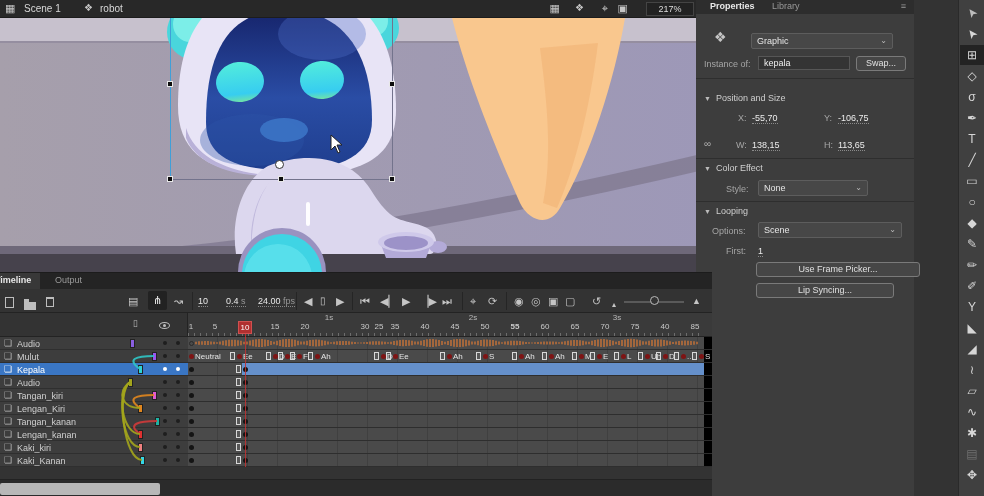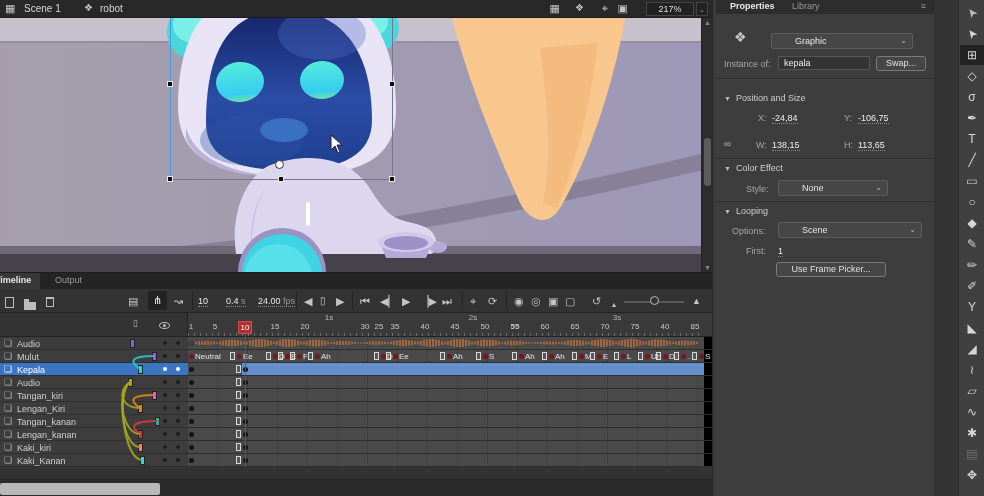--- a/index.html
+++ b/index.html
@@ -26,27 +26,27 @@
   #stage-vscroll { position:absolute; right:0; top:0; width:11px; height:254px; background:#2d2d2d; border-left:1px solid #222; }
   #stage-vscroll .thumb { position:absolute; left:2px; top:120px; width:7px; height:48px; background:#5c5c5c; border-radius:3px; }
   #stage-vscroll .arr { position:absolute; left:0; width:11px; color:#888; font-size:7px; text-align:center; }
 
   
   #dock { left:712px; top:0; width:28px; height:496px; background:#3a3a3a; border-left:1px solid #272727; border-right:1px solid #272727; }
   #dock .dicon { position:absolute; left:0; width:28px; text-align:center; font-size:12px; color:#c2c2c2; }
   #dock .dsep { position:absolute; left:3px; width:22px; height:1px; background:#2b2b2b; }
 
   
-  #props { left:716px; top:0; width:218px; height:496px; background:#3d3d3d; }
+  #props { left:696px; top:0; width:218px; height:496px; background:#3d3d3d; }
   #props-header { position:absolute; left:0; top:0; width:218px; height:14px; background:#2d2d2d; }
   #props .tab { position:absolute; top:1px; font-size:9px; }
   .plabel { position:absolute; color:#a5a5a5; font-size:9px; }
   .pvalue { position:absolute; color:#ececec; font-size:9px; border-bottom:1px dotted #8a8a8a; }
   .dropdown { position:absolute; height:16px; background:#474747; border:1px solid #5d5d5d; border-radius:2px;
-              color:#e6e6e6; font-size:9px; line-height:14px; padding-left:23px; }
+              color:#e6e6e6; font-size:9px; line-height:14px; padding-left:5px; }
   .dropdown .chev { position:absolute; right:5px; top:0; color:#bbb; font-size:8px; }
   .pfield { position:absolute; height:14px; background:#343434; border:1px solid #565656; color:#eee;
             font-size:9px; line-height:12px; padding-left:5px; }
   .pbtn { position:absolute; height:15px; background:#464646; border:1px solid #7a7a7a; border-radius:3px;
           color:#e0e0e0; font-size:9px; text-align:center; line-height:13px; }
   .sechead { position:absolute; color:#cfcfcf; font-size:9px; }
   .sechead .tri { color:#bbb; font-size:7px; margin-right:5px; }
   .pdiv { position:absolute; left:0; width:218px; height:1px; background:#2e2e2e; }
 
   
@@ -250,21 +250,21 @@
     </div>
 
     <span class="plabel" style="left:8px;top:59px;">Instance of:</span>
     <div class="pfield" style="left:62px;top:56px;width:92px;">kepala</div>
     <div class="pbtn" style="left:160px;top:56px;width:50px;">Swap...</div>
 
     <div class="pdiv" style="top:78px;"></div>
     <div class="sechead" style="left:8px;top:93px;"><span class="tri">▼</span><span>Position and Size</span></div>
 
     <span class="plabel" style="left:42px;top:113px;">X:</span>
-    <span class="pvalue" style="left:56px;top:113px;">-24,84</span>
+    <span class="pvalue" style="left:56px;top:113px;">-55,70</span>
     <span class="plabel" style="left:128px;top:113px;">Y:</span>
     <span class="pvalue" style="left:142px;top:113px;">-106,75</span>
 
     <span class="abs icon" style="left:8px;top:139px;font-size:10px;color:#aaa;">∞</span>
     <span class="plabel" style="left:40px;top:140px;">W:</span>
     <span class="pvalue" style="left:56px;top:140px;">138,15</span>
     <span class="plabel" style="left:128px;top:140px;">H:</span>
     <span class="pvalue" style="left:142px;top:140px;">113,65</span>
 
     <div class="pdiv" style="top:158px;"></div>
@@ -278,21 +278,22 @@
     <div class="pdiv" style="top:201px;"></div>
     <div class="sechead" style="left:8px;top:206px;"><span class="tri">▼</span><span>Looping</span></div>
     <span class="plabel" style="left:16px;top:226px;">Options:</span>
     <div class="dropdown" style="left:62px;top:222px;width:144px;">
       <span>Scene</span>
       <span class="chev">⌄</span>
     </div>
     <span class="plabel" style="left:30px;top:246px;">First:</span>
     <span class="pvalue" style="left:62px;top:246px;">1</span>
 
-    <div class="pbtn" style="left:60px;top:262px;width:110px;">Use Frame Picker...</div>
+    <div class="pbtn" style="left:60px;top:262px;width:164px;">Use Frame Picker...</div>
+    <div class="pbtn" style="left:60px;top:283px;width:138px;">Lip Syncing...</div>
   </div>
 
   <div id="tools" class="abs">
       <div class="tool" style="top: 3px;"><span class="rot" style="color: rgb(189, 189, 189);">➤</span></div>
       <div class="tool" style="top: 24px;"><span class="rot">➤</span></div>
       <div class="tool selected" style="top: 45px;"><span>⊞</span></div>
       <div class="tool" style="top: 66px;"><span>◇</span></div>
       <div class="tool" style="top: 87px;"><span>σ</span></div>
       <div class="tool" style="top: 108px;"><span>✒</span></div>
       <div class="tool" style="top: 129px;"><span>T</span></div>

